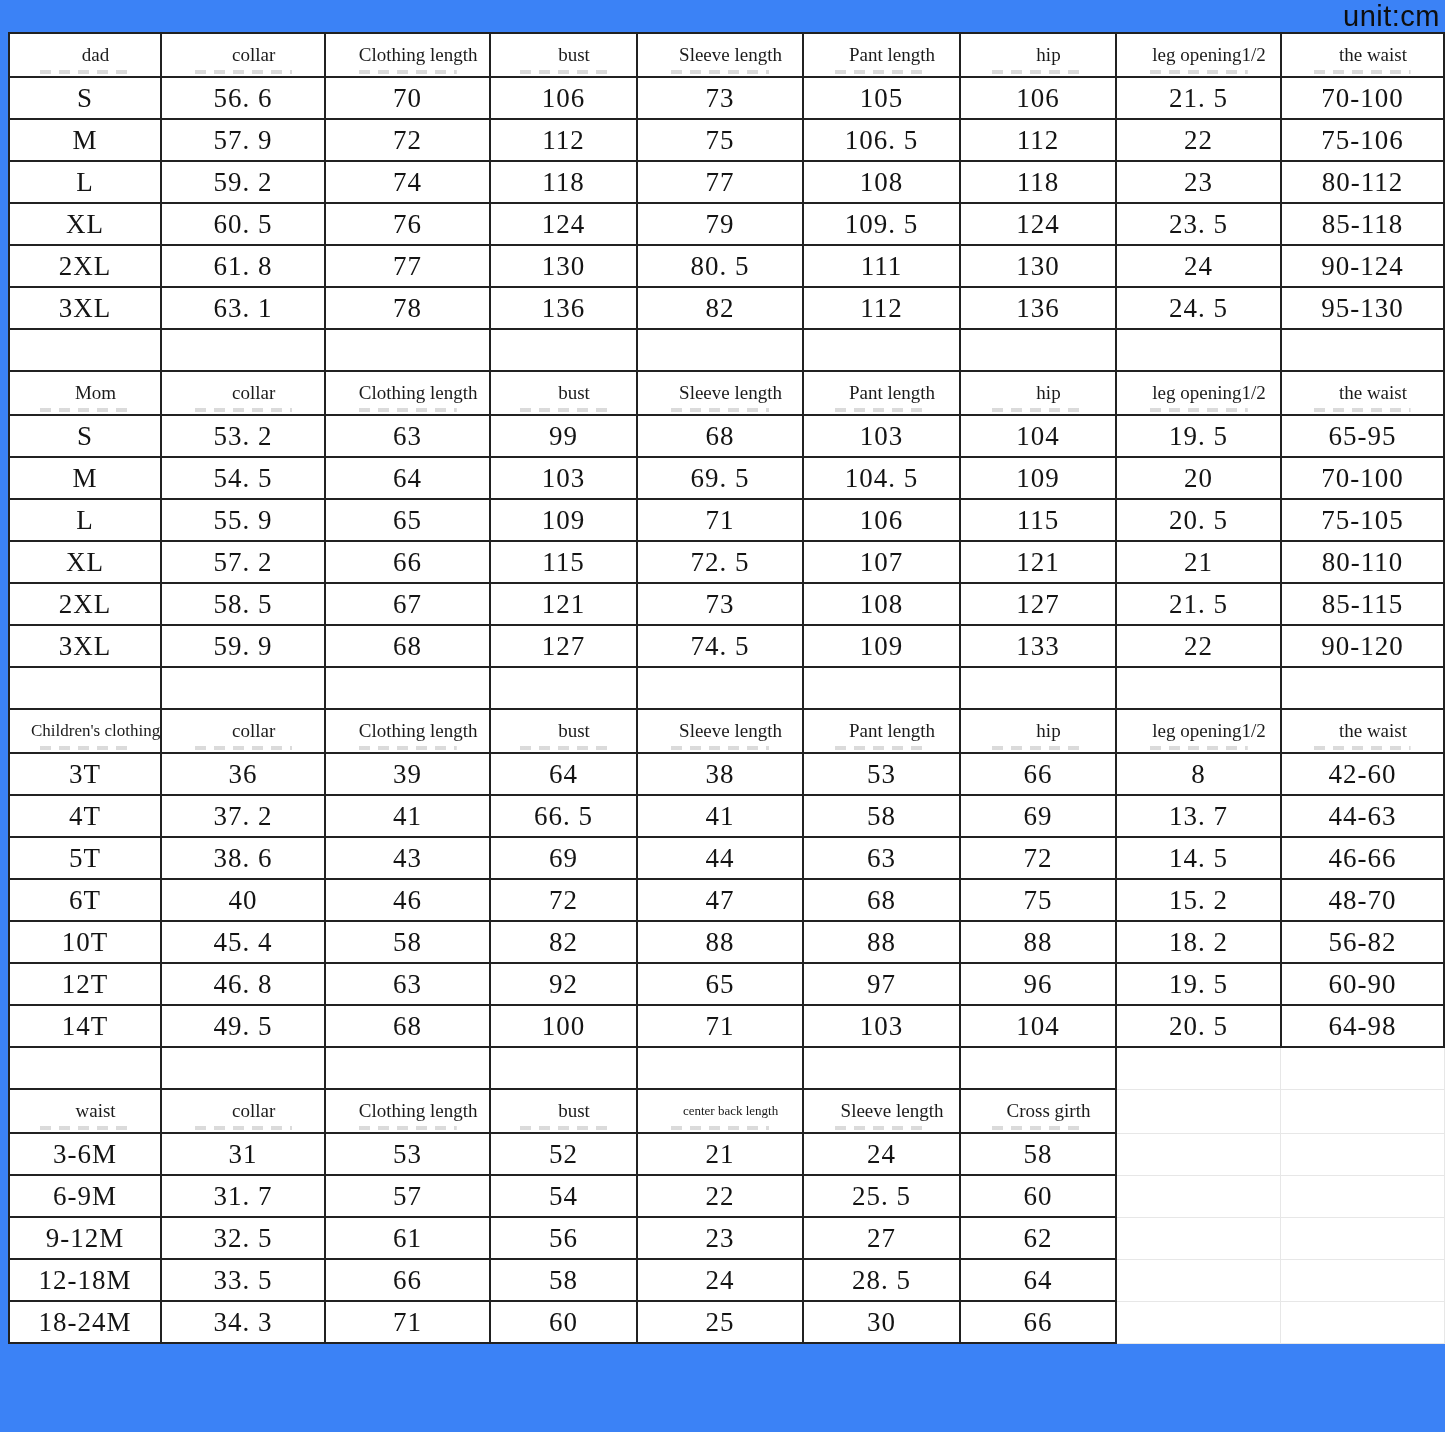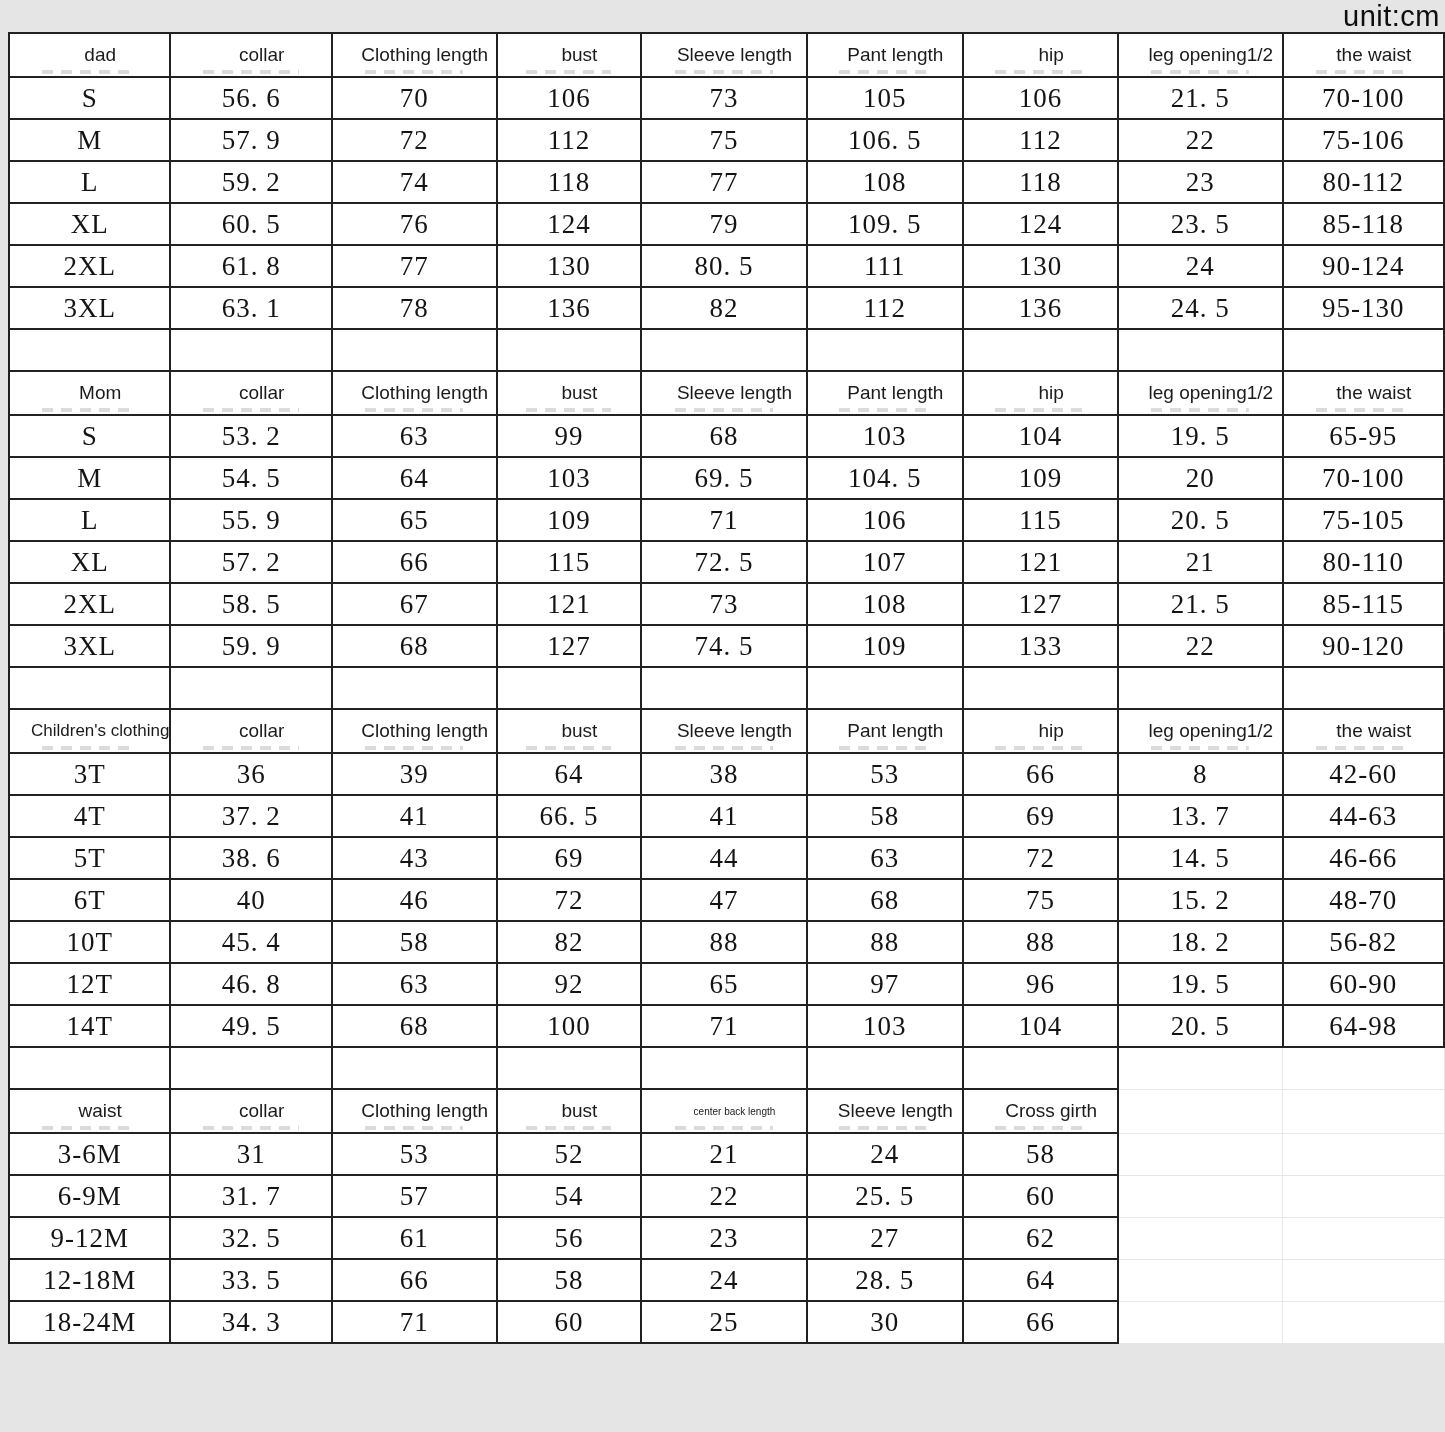--- a/index.html
+++ b/index.html
@@ -1,17 +1,17 @@
 <!DOCTYPE html>
 <html><head>
 <meta charset="utf-8">
 <style>
   html,body { margin:0; padding:0; background:#ffffff; }
   body { width:1445px; height:1432px; position:relative; font-family:"Liberation Sans", sans-serif; }
-  .page { position:relative; width:1445px; height:1432px; overflow:hidden; background:#e5e5e5; }
+  .page { position:relative; width:1445px; height:1432px; overflow:hidden; background:#3b82f6; }
 
   .unit-label {
     position:absolute; top:0; right:5px;
     font-size:29px; color:#0e0e0e; letter-spacing:0.5px;
     font-family:"Liberation Sans", sans-serif;
   }
 
   table.size-chart {
     position:absolute; left:8px; top:32px;
     border-collapse:collapse; table-layout:fixed;
@@ -19,27 +19,27 @@
   td, th { padding:0; margin:0; text-align:center; vertical-align:middle; overflow:hidden; white-space:nowrap; font-weight:normal; }
   tr { height:42px; }
   tr.hrow { height:44px; }
 
   
   .b { border:2px solid #212121; background:#ffffff; }
   
   .f { border:1px solid #e7e7e7; background:#ffffff; }
 
   .hdr {
-    font-family:Liberation Sans, sans-serif;
+    font-family:Liberation Serif, serif;
     font-size:19px; color:#1b1b1b;
     
     background-image:repeating-linear-gradient(90deg, rgba(125,125,125,0.28) 0 11px, rgba(0,0,0,0) 11px 19px);
     background-size:60% 4px; background-repeat:no-repeat; background-position:50% 94%;padding-left:21px;
   }
-  .th-sm { font-size:10px;margin-top:48px; }
+  .th-sm { font-size:13px;margin-top:48px; }
   .th-xs { font-size:17px; }
 
   .val {
     font-family:"Liberation Serif", serif;
     font-size:27px; color:#141414; letter-spacing:1px;
   }
 </style>
 </head>
 <body>
 

